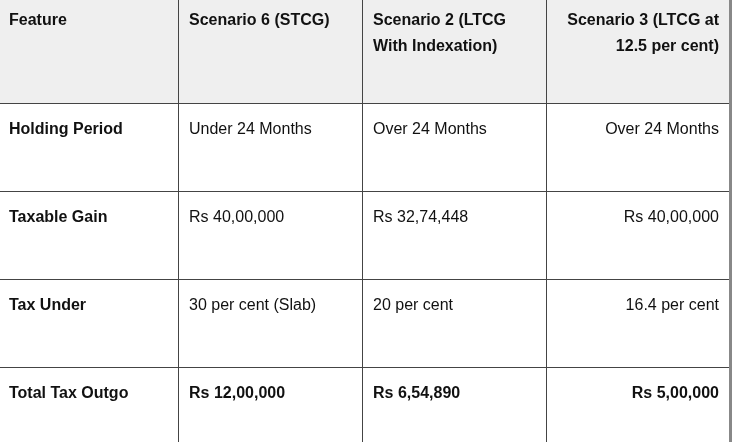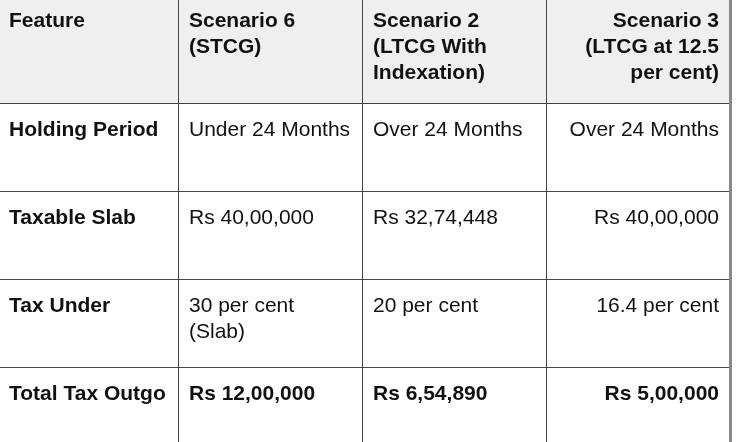--- a/index.html
+++ b/index.html
@@ -1,18 +1,18 @@
 <!DOCTYPE html>
 <html><head>
 <meta charset="utf-8">
 <style>
   html, body { margin:0; padding:0; background:#ffffff; }
   body { width:736px; height:442px; overflow:hidden; position:relative; font-family:"Liberation Sans", "DejaVu Sans", sans-serif; color:#111; }
   table { position:absolute; left:-2px; top:-2px; border-collapse:collapse; table-layout:fixed; }
-  td, th { border:1.5px solid #444; vertical-align:top; text-align:left; padding:8px 10px 0 10px; font-size:21px; line-height:26px; }
+  td, th { border:1.5px solid #444; vertical-align:top; text-align:left; padding:8px 10px 0 10px; font-size:16px; line-height:26px; }
   th { background:#efefef; font-weight:bold; }
   tr.hdr td, tr.hdr th { height:96px; }
   tr.row td { height:75px; padding-top:12px;margin-top:39px; }
   td.lbl { font-weight:bold; }
   td.bold { font-weight:bold; }
   col.c0 { width:180px; } col.c1 { width:184px; } col.c2 { width:184px; } col.c3 { width:184px; }
   td.last, th.last { border-right:3px solid #888;text-align:right; }
   tr.lastrow td { border-bottom:3px solid #999; }
 </style>
 </head>
@@ -32,21 +32,21 @@
     <th>Scenario 2 (LTCG With Indexation)</th>
     <th class="last">Scenario 3 (LTCG at 12.5 per cent)</th>
   </tr>
   <tr class="row">
     <td class="lbl">Holding Period</td>
     <td>Under 24 Months</td>
     <td>Over 24 Months</td>
     <td class="last">Over 24 Months</td>
   </tr>
   <tr class="row">
-    <td class="lbl">Taxable Slab</td>
+    <td class="lbl">Taxable Gain</td>
     <td>Rs 40,00,000</td>
     <td>Rs 32,74,448</td>
     <td class="last">Rs 40,00,000</td>
   </tr>
   <tr class="row">
     <td class="lbl">Tax Under</td>
     <td>30 per cent (Slab)</td>
     <td>20 per cent</td>
     <td class="last">16.4 per cent</td>
   </tr>

